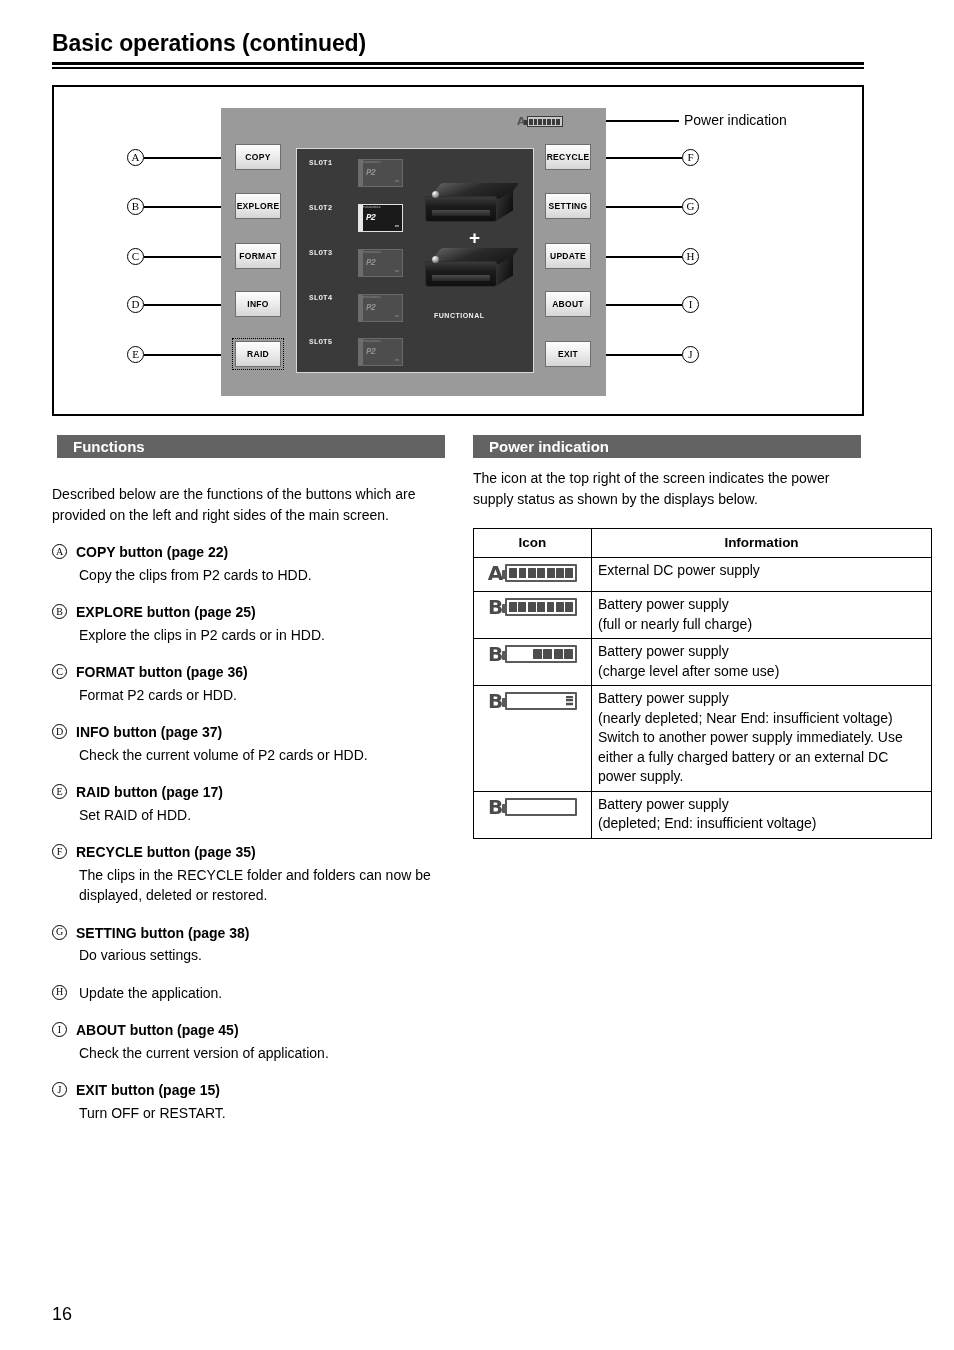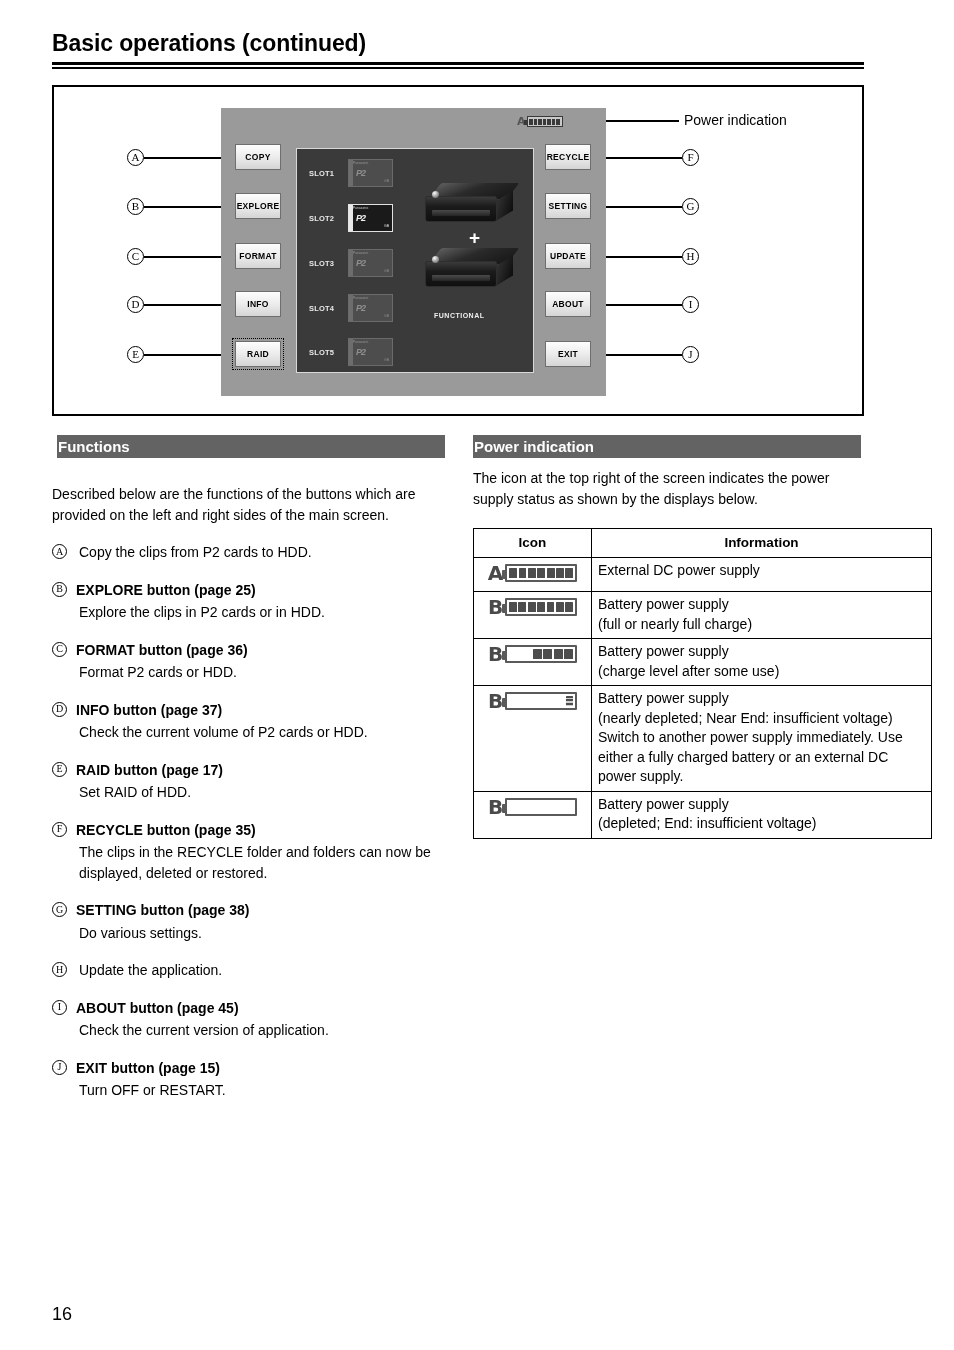--- a/index.html
+++ b/index.html
@@ -36,21 +36,21 @@
   #app-window {
     position:absolute; left:167px; top:21px; width:385px; height:288px;
     background:#9a9a9a;
   }
   
   #app-display {
     position:absolute; left:75px; top:40px; width:238px; height:225px;
     background:#3a3a3a; border:1px solid #d8d8d8;
   }
   .slot-row {
-    position:absolute; left:12px; display:flex; align-items:center; gap:7px;
+    position:absolute; left:12px; display:flex; align-items:flex-start; gap:17px;font-family:Liberation Mono, monospace;
   }
   .slot-label {
     font-size: 7.5px; font-weight:bold; color:#e9e9e9; letter-spacing:0.2px;
     width:32px;
   }
   .p2card {
     width:45px; height:28px; background:#4d4d4d;
     border:1px solid #6a6a6a; position:relative; overflow:hidden;
   }
   .p2card.active { background:#1a1a1a; border-color:#e2e2e2; }
@@ -157,21 +157,21 @@
     position:absolute; height:1.6px; background:#000;
   }
   #power-indication-callout {
     position:absolute; left:682px; top:109px;
     font-size:14px; white-space:nowrap;
   }
 
   
   .section-head {
     position:absolute; height:23px; background:#636363;
-    display:flex; align-items:center; padding-left:1px;
+    display:flex; align-items:center; padding-left:16px;
     color:#fff; font-size:15px; font-weight:bold;
   }
   #functions-head { left:57px; top:435px; width:388px; }
   #power-head { left:473px; top:435px; width:388px; }
 
   
   #left-col {
     position:absolute; left:52px; top:468px; width:400px;
     font-size:14px; line-height:20.5px;
   }
@@ -423,20 +423,21 @@
 </div>
 <div class="section-head" id="power-head">
   <span>Power indication</span>
 </div>
 
 <div id="left-col">
   <p class="intro">Described below are the functions of the buttons which are provided on the left and right sides of the main screen.</p>
 
   <div class="func-item">
     <span class="marker">A</span>
+    <div class="heading">COPY button (page 22)</div>
     <div class="desc">Copy the clips from P2 cards to HDD.</div>
   </div>
 
   <div class="func-item">
     <span class="marker">B</span>
     <div class="heading">EXPLORE button (page 25)</div>
     <div class="desc">Explore the clips in P2 cards or in HDD.</div>
   </div>
 
   <div class="func-item">

